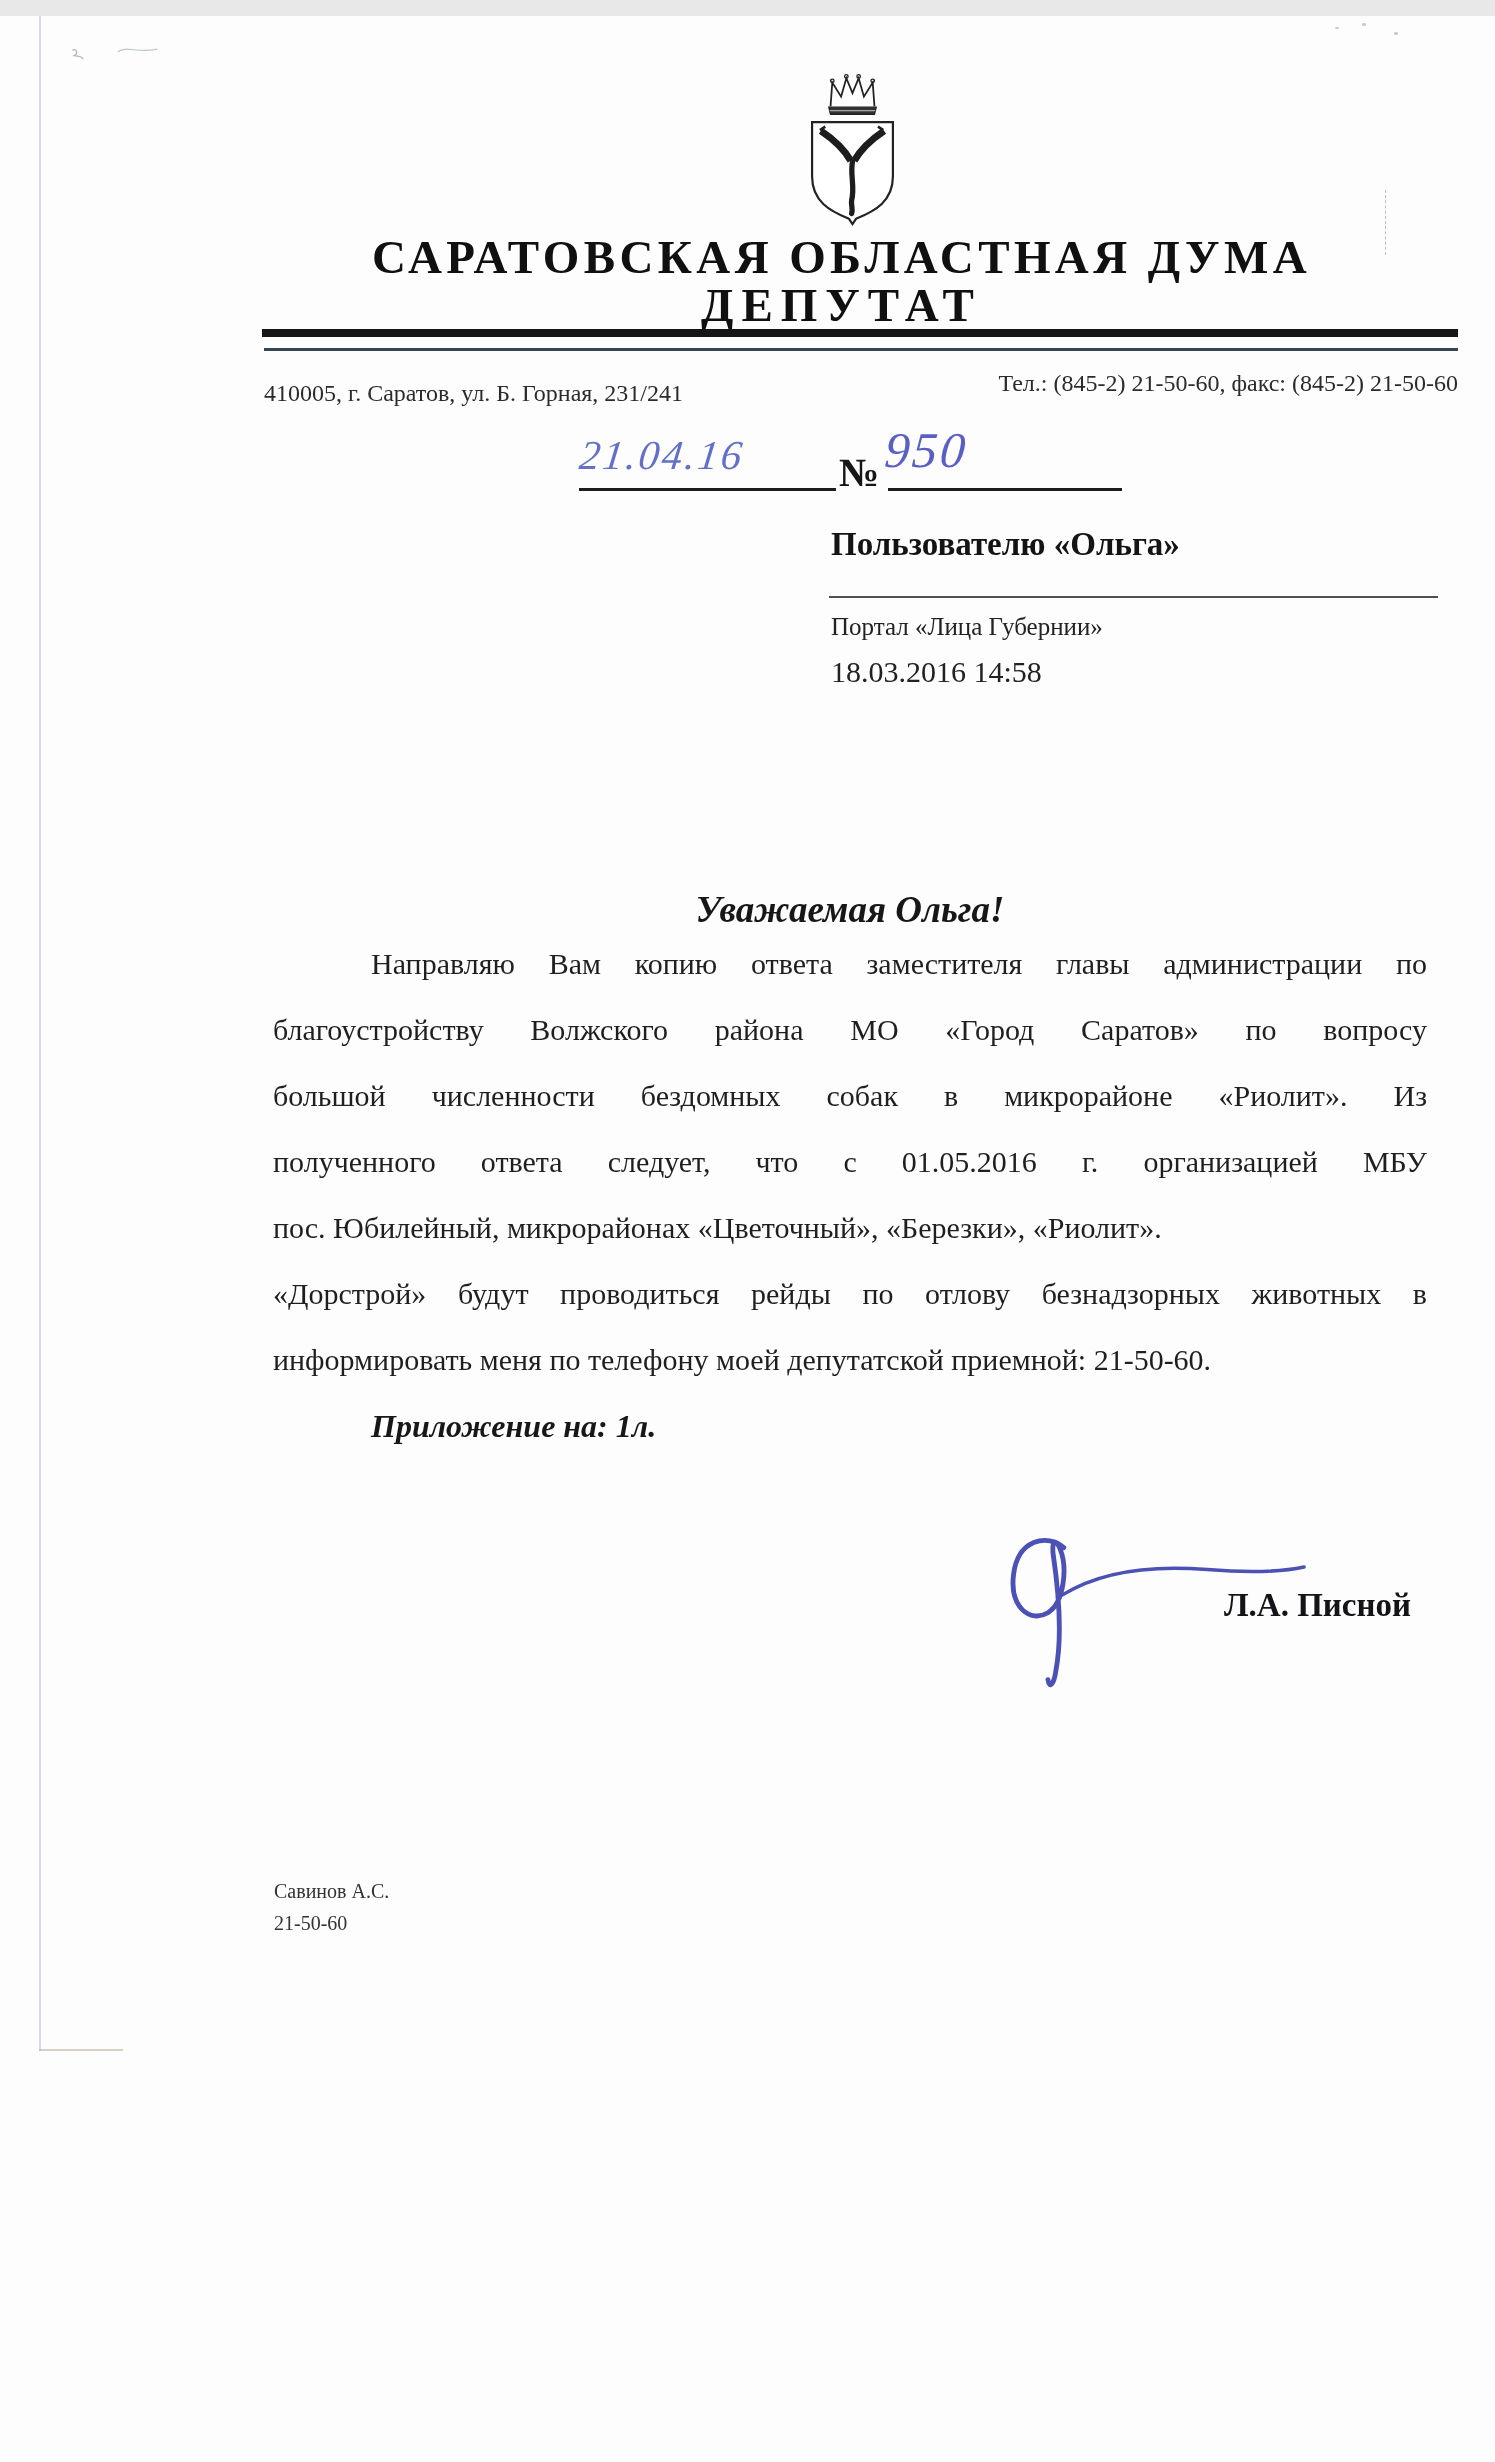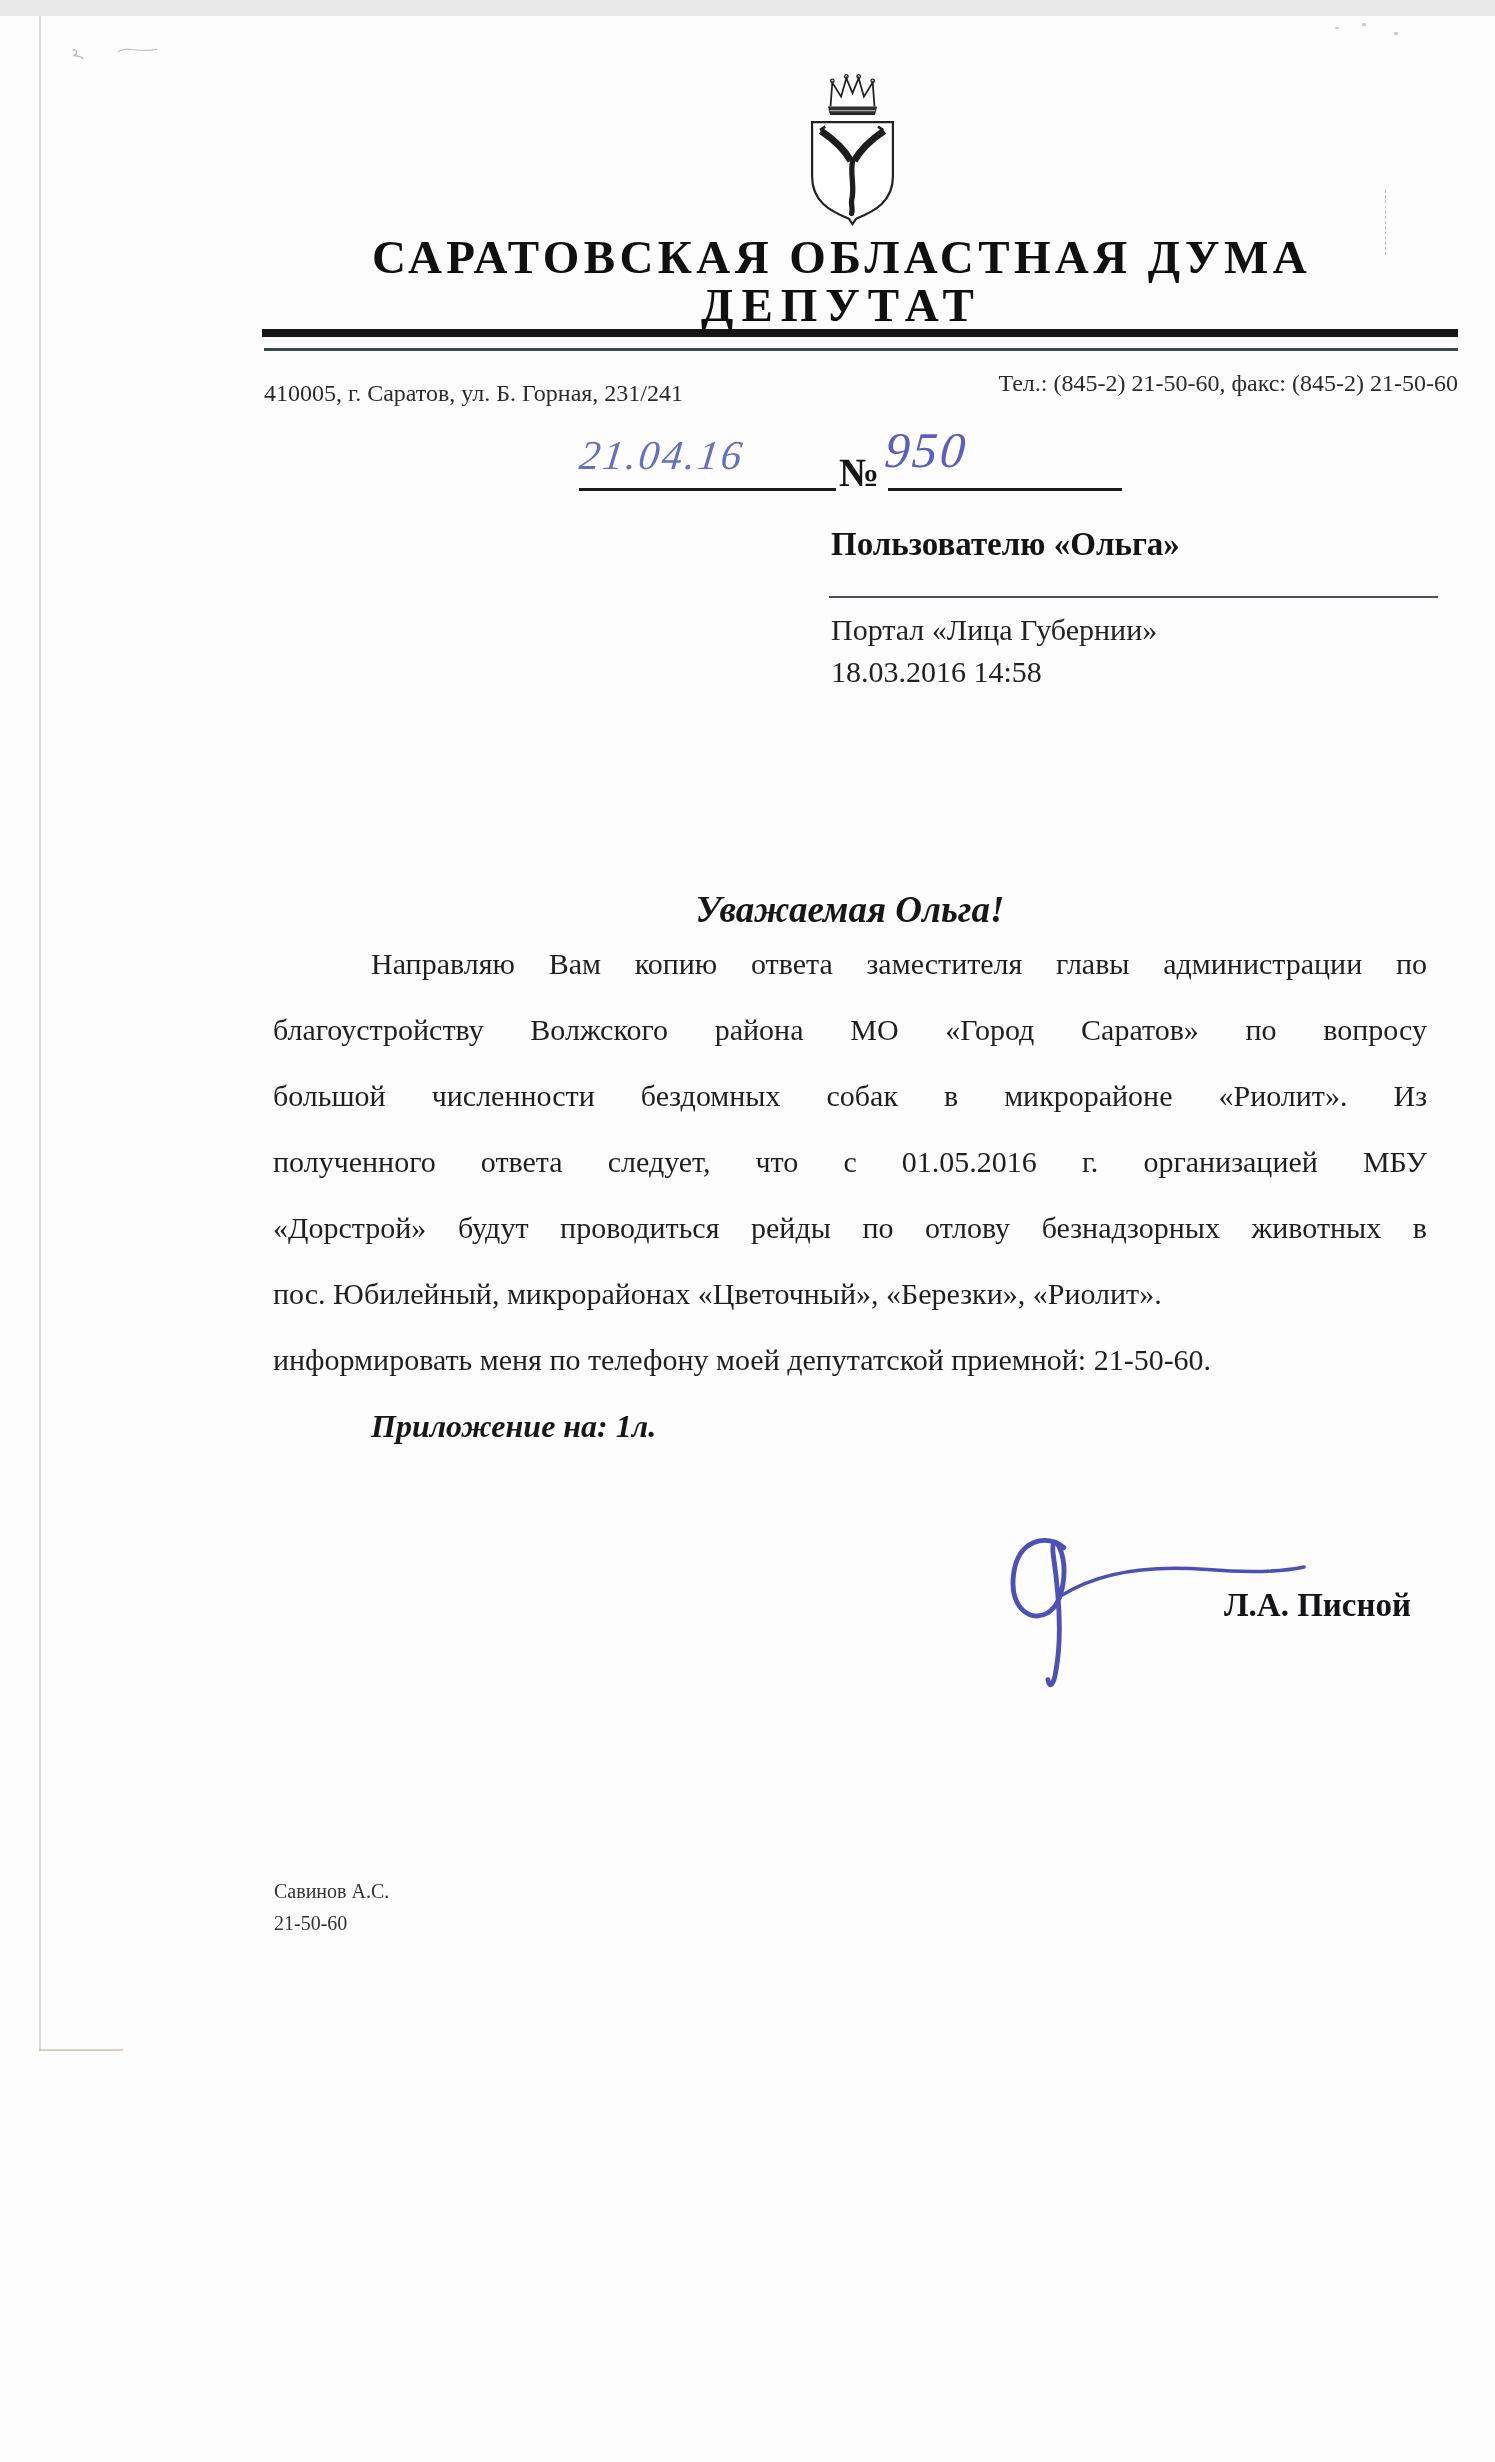--- a/index.html
+++ b/index.html
@@ -33,21 +33,21 @@
     transform:skewX(-7deg);
   }
   .ref-date{left:580px;top:415px;font-size:41px;}
   .ref-num{left:885px;top:405px;font-size:50px;color:var(--handwriting-number-blue,#5a5fc4);transform:skewX(-5deg);}
   .ref-sign{left:839px;top:433px;font-size:40px;font-weight:600;color:#161616;}
   .u-line{height:2.6px;background:#1c1c1c;top:472px;}
 
   
   .rcp-name{left:831px;top:510px;font-size:33px;font-weight:bold;color:#141414;}
   .rcp-rule{left:829px;top:580px;width:609px;height:1.8px;background:#4c5157;}
-  .rcp-l1{left:831px;top:597px;font-size:30px;color:#222;}
+  .rcp-l1{left:831px;top:597px;font-size:25px;color:#222;}
   .rcp-l2{left:831px;top:639px;font-size:30px;color:#222;}
 
   
   .salutation{left:273px;top:872px;width:1154px;text-align:center;
     font-size:37px;font-weight:bold;font-style:italic;color:#17171a;}
   .body-block{left:273px;top:915px;width:1154px;}
   .bl{height:66px;line-height:66px;font-size:30px;color:#1f1f1f;}
   .just{text-align:justify;text-align-last:justify;}
   .ind{padding-left:98px;}
   .attach{font-weight:bold;font-style:italic;font-size:32px;color:#17171a;}
@@ -122,22 +122,22 @@
   <div class="abs rcp-l1">Портал «Лица Губернии»</div>
   <div class="abs rcp-l2">18.03.2016 14:58</div>
 
   <div class="abs salutation">Уважаемая Ольга!</div>
 
   <div class="abs body-block">
     <div class="bl just ind">Направляю Вам копию ответа заместителя главы администрации по</div>
     <div class="bl just">благоустройству Волжского района МО «Город Саратов» по вопросу</div>
     <div class="bl just">большой численности бездомных собак в микрорайоне «Риолит». Из</div>
     <div class="bl just">полученного ответа следует, что с 01.05.2016 г. организацией МБУ</div>
+    <div class="bl">пос. Юбилейный, микрорайонах «Цветочный», «Березки», «Риолит».</div>
     <div class="bl just">«Дорстрой» будут проводиться рейды по отлову безнадзорных животных в</div>
-    <div class="bl">пос. Юбилейный, микрорайонах «Цветочный», «Березки», «Риолит».</div>
     <div class="bl">информировать меня по телефону моей депутатской приемной: 21-50-60.</div>
     <div class="bl ind attach">Приложение на: 1л.</div>
   </div>
 
   <svg class="abs" style="left:974px;top:1514px;" width="345" height="176" viewBox="0 0 392 200">
     <path d="M102 20 C 84 4, 50 10, 45 50 C 40 88, 64 106, 84 94 C 103 82, 106 42, 98 22 C 93 9, 88 12, 90 28 C 95 62, 101 118, 93 160 C 91 174, 86 182, 84 170" fill="none" stroke="var(--signature-blue,#4b51b5)" stroke-width="5.5" stroke-linecap="round" stroke-linejoin="round"></path>
     <path d="M100 74 C 145 46, 205 40, 265 45 C 315 49, 352 47, 375 42" fill="none" stroke="var(--signature-blue,#4b51b5)" stroke-width="4" stroke-linecap="round"></path>
   </svg>
   <div class="abs sig-name">Л.А. Писной</div>
 

